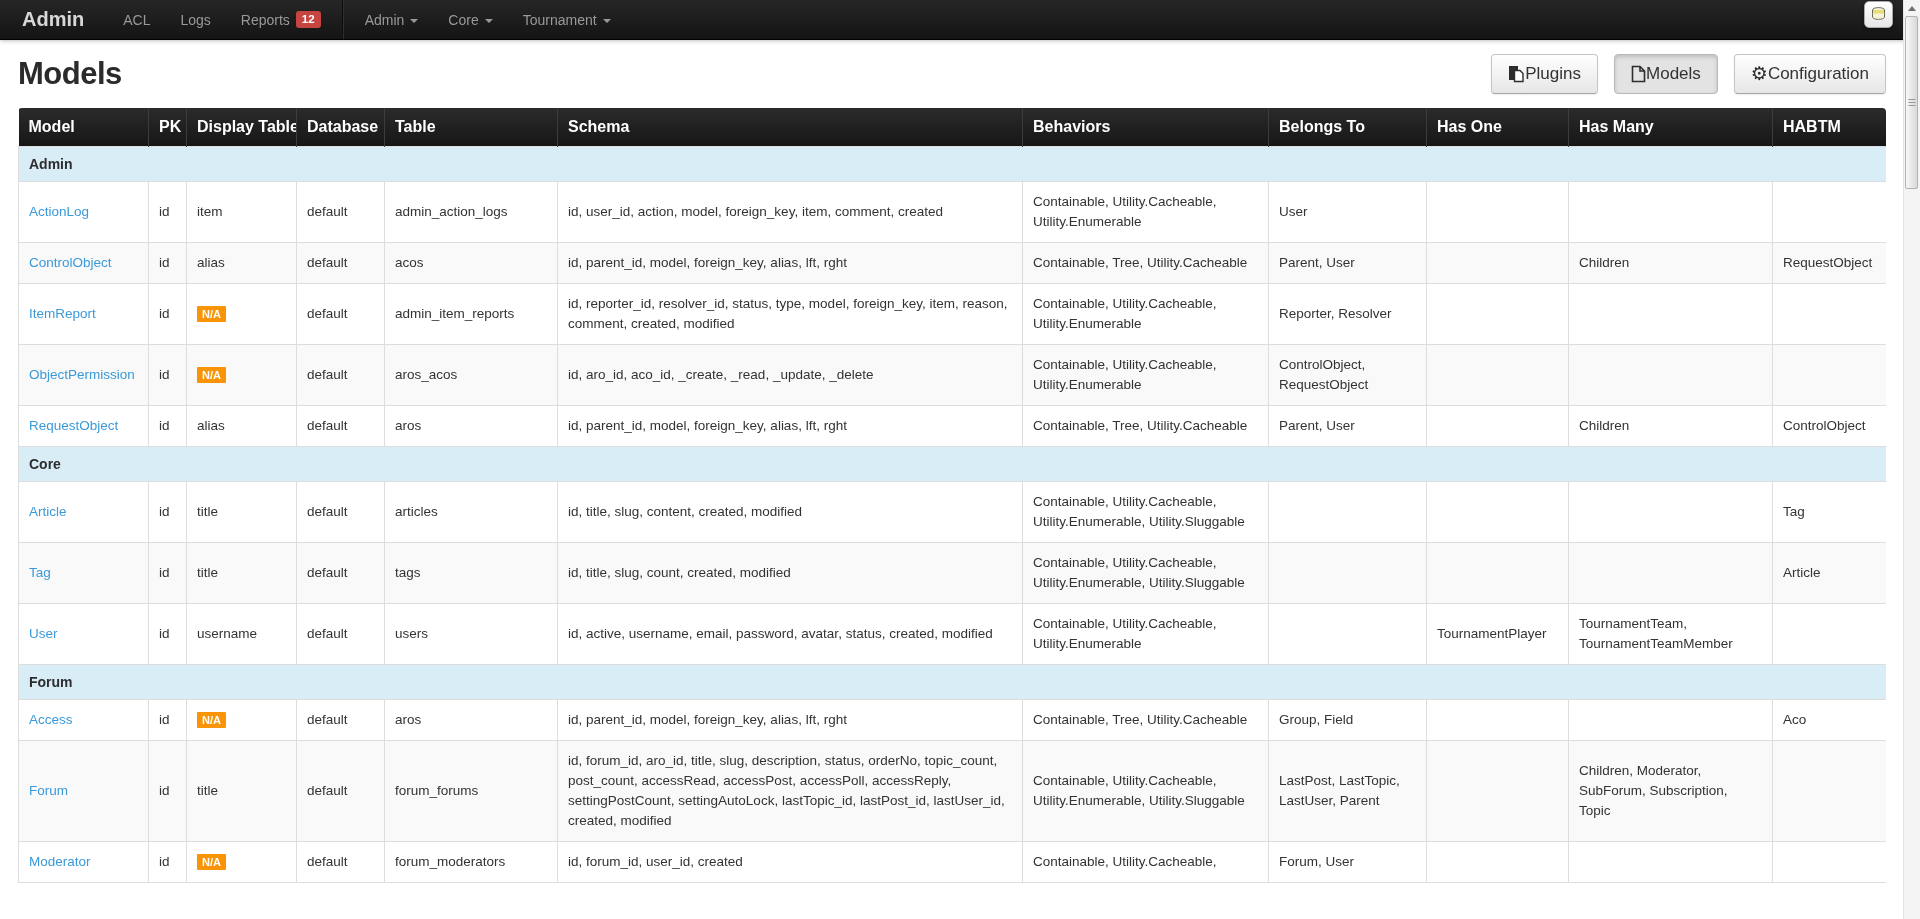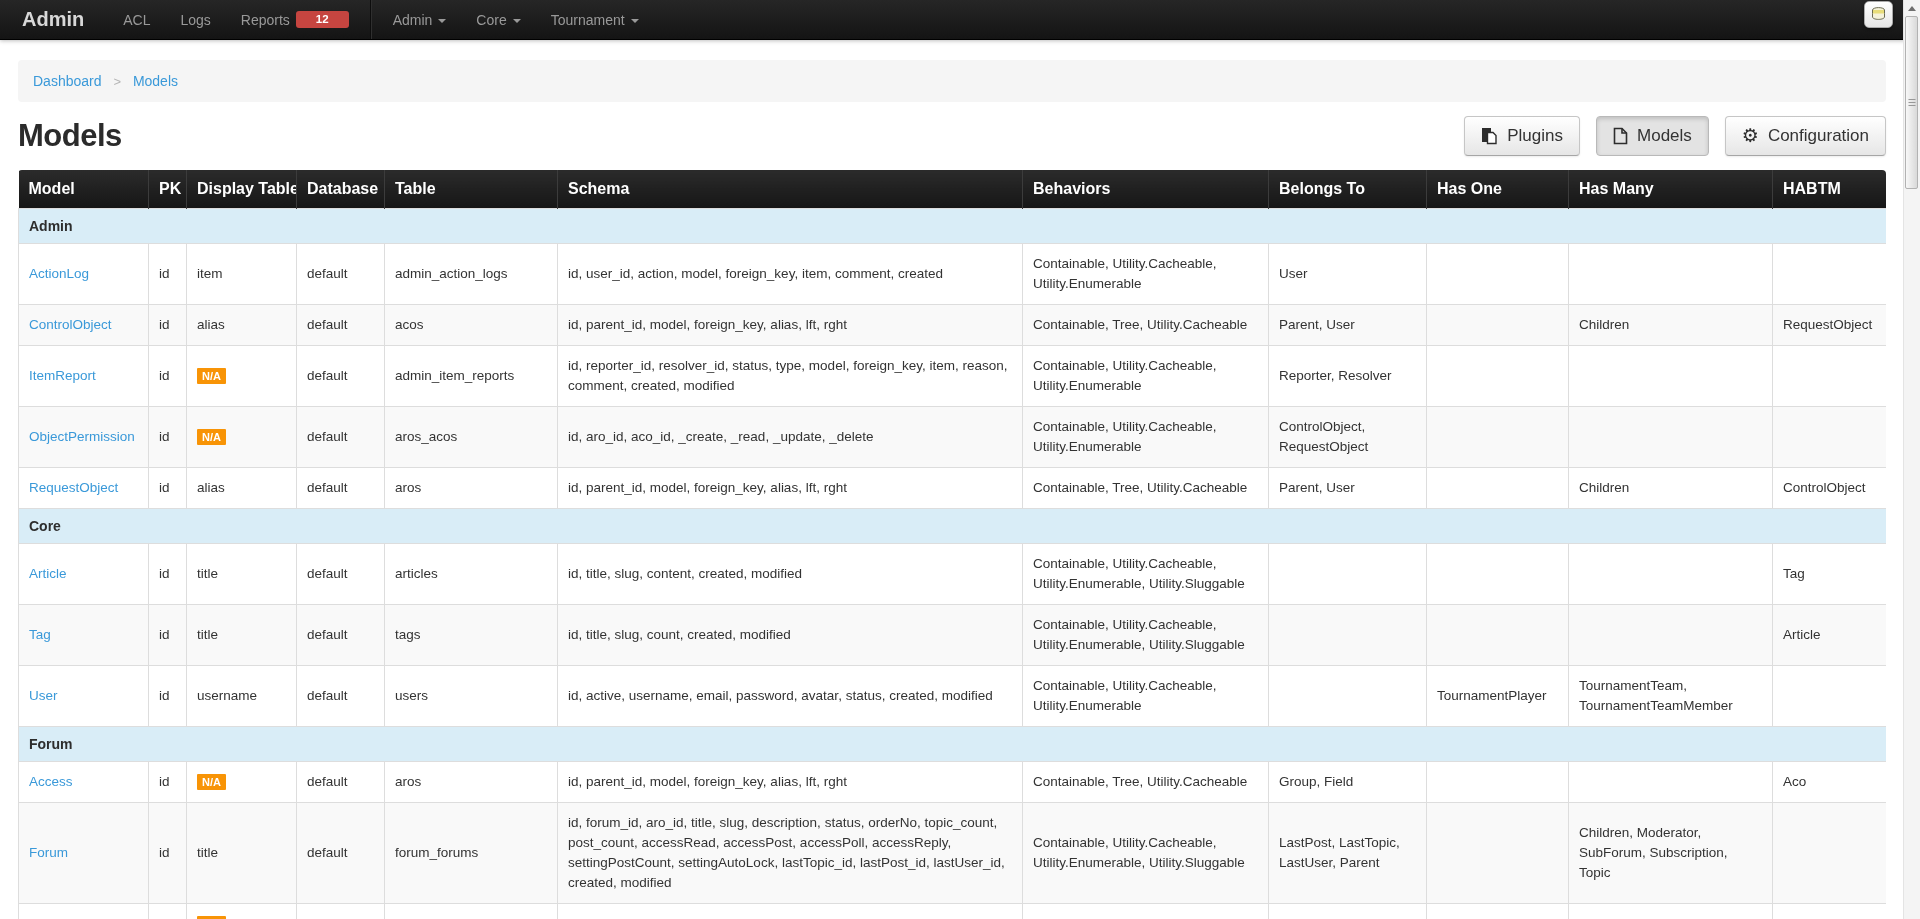--- a/index.html
+++ b/index.html
@@ -31,21 +31,21 @@
     display: flex; align-items: center; gap: 6px;
     padding: 0 15px;
   }
   .nav-divider {
     width: 0; border-left: 1px solid #0d0d0d; border-right: 1px solid #2f2f2f;
     margin: 0 6px;
   }
   .badge {
     background: var(--badge-red, #c64540); color: #fff;
     font-size: 11.5px; font-weight: bold; line-height: 13px;
-    padding: 2px 20px; border-radius: 3px;
+    padding: 2px 6px; border-radius: 3px;
   }
   .caret {
     width: 0; height: 0; display: inline-block;
     border-left: 4px solid transparent; border-right: 4px solid transparent;
     border-top: 4px solid #999; margin-top: 2px;
   }
 
   
   .ext-btn {
     position: absolute; top: 1px; right: 27px;
@@ -74,21 +74,21 @@
   .page-header {
     display: flex; justify-content: space-between; align-items: center;
     margin-top: 14px;
   }
   .page-title {
     font-size: 31px; font-weight: bold; margin: 0; color: #2b2b2b;
     letter-spacing: -0.5px;
   }
   .toolbar { display: flex; gap: 16px; }
   .btn {
-    display: inline-flex; align-items: center; gap: 9px;
+    display: inline-flex; align-items: center; 
     font-family: inherit; font-size: 17px; color: #333;
     padding: 9px 16px;
     background: linear-gradient(#ffffff, #e6e6e6);
     border: 1px solid #c6c6c6; border-bottom-color: #a6a6a6;
     border-radius: 4px;
     box-shadow: 0 1px 2px rgba(0,0,0,.08);
     cursor: pointer;
   }
   .btn.active {
     background: #e3e3e3;
@@ -190,25 +190,20 @@
     <svg width="17" height="17" viewBox="0 0 17 17">
       <ellipse cx="8.5" cy="4" rx="6" ry="2.4" fill="#f5f2da" stroke="#6b6b52" stroke-width="1"></ellipse>
       <path d="M2.5 4 v3.5 c0 1.3 2.7 2.4 6 2.4 s6 -1.1 6 -2.4 V4" fill="#e8dd7a" stroke="#6b6b52" stroke-width="1"></path>
       <path d="M2.5 7.5 v3.5 c0 1.3 2.7 2.4 6 2.4 s6 -1.1 6 -2.4 V7.5" fill="#f5f2da" stroke="#6b6b52" stroke-width="1"></path>
     </svg>
   </span>
 </button>
 
 <div class="content">
 
-  <div class="breadcrumb">
-    <a href="#">Dashboard</a>
-    <span class="sep">&gt;</span>
-    <a href="#">Models</a>
-  </div>
 
   <div class="page-header">
     <h1 class="page-title">Models</h1>
     <div class="toolbar">
       <button class="btn">
         <span class="icon">
           <svg width="17" height="18" viewBox="0 0 17 18">
             <path d="M1 1 h9 v4 h-4 v10 h-5 z M10 1 l0 0" fill="#2d2d2d"></path>
             <rect x="1" y="1" width="9" height="14" fill="#2d2d2d"></rect>
             <path d="M6.5 5.5 h5.5 l3 3 v8 h-8.5 z" fill="#fff" stroke="#2d2d2d" stroke-width="1.4"></path>

